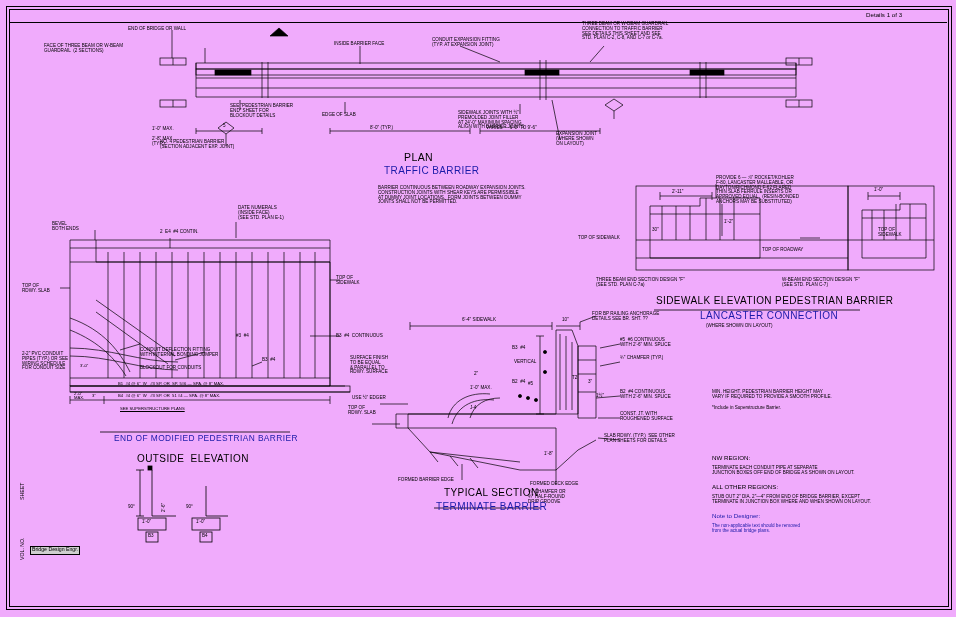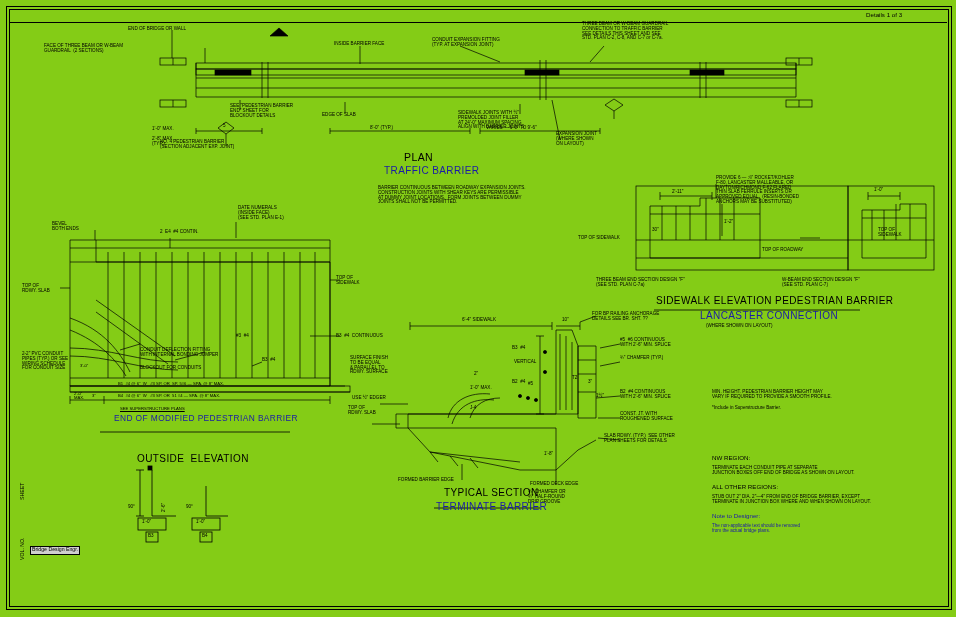--- a/index.html
+++ b/index.html
@@ -1,17 +1,17 @@
 <!DOCTYPE html>
 <html><head>
 <meta charset="utf-8">
 <style>
   html,body{margin:0;padding:0;background:#fff;}
   body{font-family:"Liberation Sans", sans-serif;}
-  #sheet{position:relative;width:956px;height:617px;background:#84cc16;overflow:hidden;}
+  #sheet{position:relative;width:956px;height:617px;background:#f0abfc;overflow:hidden;}
   .frame{position:absolute;left:6px;top:6px;width:944px;height:602px;border:1px solid #000;}
   .frame2{position:absolute;left:9px;top:9px;width:938px;height:596px;border:1px solid #000;}
   .hdr-line{position:absolute;left:9px;top:22px;width:938px;height:0;border-top:1px solid #000;}
   .t{position:absolute;white-space:pre;font-family:"Liberation Sans", sans-serif;color:#000;line-height:1.05;}
   .t4{font-size:4.2px;}
   .t45{font-size:4.6px;}
   .t5{font-size:5.2px;}
   .t6{font-size:6.2px;}
   .t8{font-size:8.4px;}
   .t9{font-size:10px;}
@@ -219,21 +219,21 @@
   <div class="t t45" style="left:140px;top:366px;">BLOCKOUT FOR CONDUITS</div>
   <div class="t t4" style="left:118px;top:382px;">B1  #4 @ 6"  W   #3 SP. OR  SP. 5#6 — SPA. @ 8" MAX.</div>
   <div class="t t4" style="left:74px;top:392px;">2'-0"
 MAX.</div>
   <div class="t t4" style="left:92px;top:394px;">3"</div>
   <div class="t t4" style="left:118px;top:394px;">B4  #4 @ 6"  W   #3 SP. OR  51 #4 — SPA. @ 8" MAX.</div>
   <div class="t t4" style="left:80px;top:364px;">3'-0"</div>
   <div class="t t4" style="left:120px;top:407px;text-decoration:underline;">SEE SUPERSTRUCTURE PLANS</div>
 
   <div class="t t9 ttl" style="left:137px;top:420px;margin-top:34px;">OUTSIDE  ELEVATION</div>
-  <div class="t t8 ttl blue" style="left:86px;top:414px;padding-left:28px;">END OF MODIFIED PEDESTRIAN BARRIER</div>
+  <div class="t t8 ttl blue" style="left:86px;top:434px;padding-left:28px;">END OF MODIFIED PEDESTRIAN BARRIER</div>
 
   <svg width="956" height="617">
     <g stroke="#000" fill="none" stroke-width="0.7">
       <rect x="636" y="186" width="212" height="84"></rect>
       <rect x="848" y="186" width="86" height="84"></rect>
 
       <path d="M650,258 L650,206 L700,206 L700,198 L760,198 L760,258 Z"></path>
       <line x1="636" y1="240" x2="848" y2="240"></line>
       <line x1="636" y1="258" x2="848" y2="258"></line>
       <line x1="650" y1="214" x2="760" y2="214"></line>

